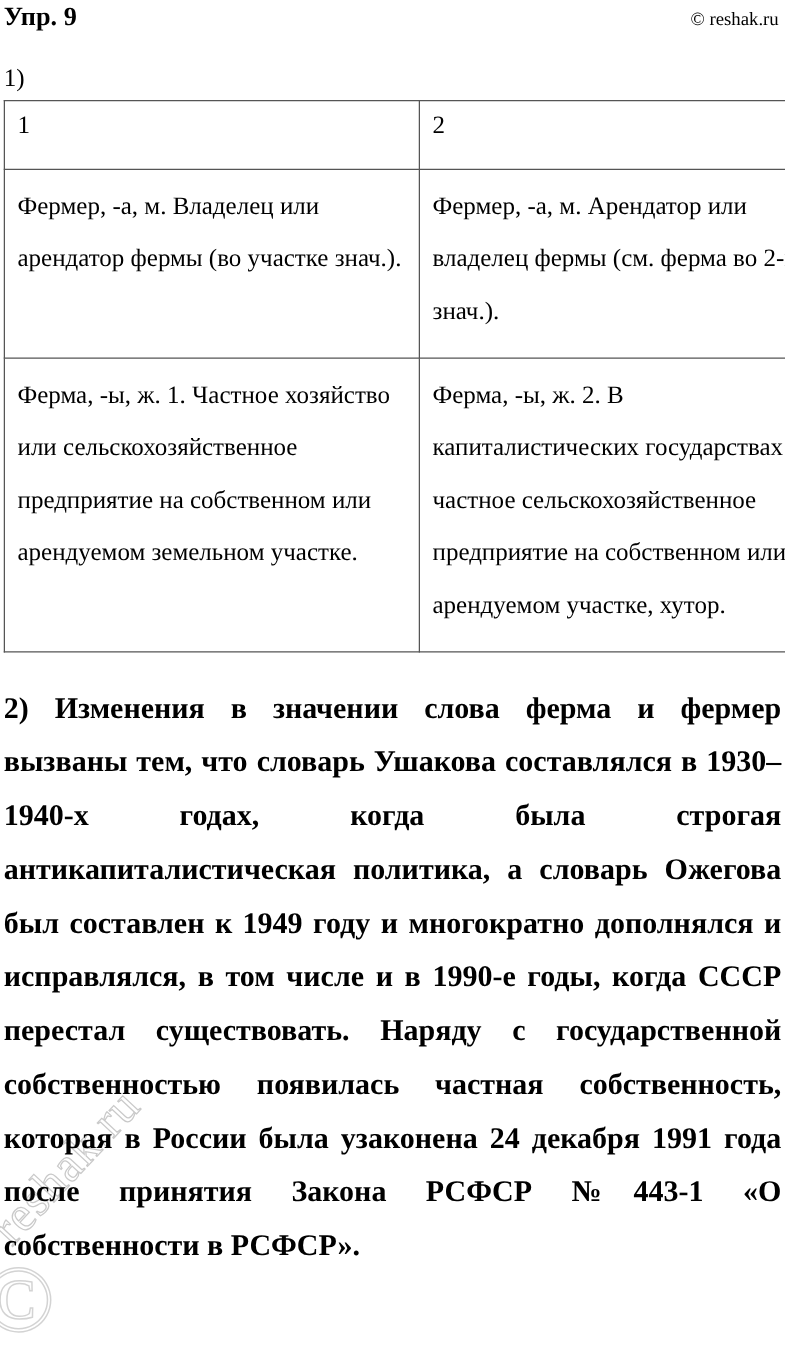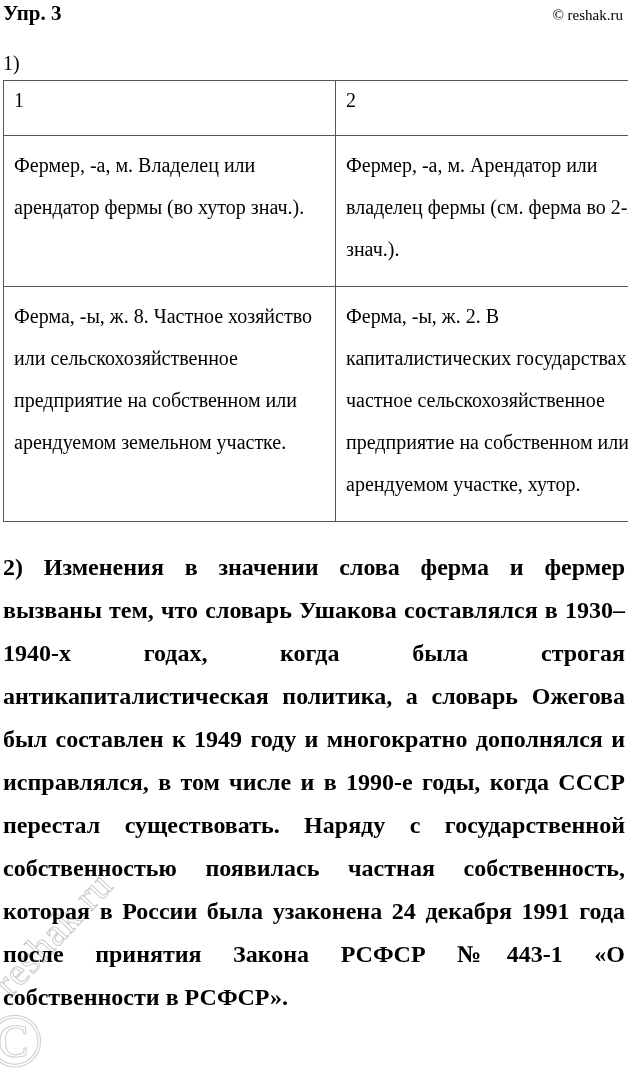--- a/index.html
+++ b/index.html
@@ -141,47 +141,47 @@
 <body>
 
 <div class="page">
 
   <div class="watermark">
     <span class="wm-text">reshak.ru</span>
     <span class="wm-copy">©</span>
   </div>
 
   <div class="doc-header">
-    <div class="doc-title">Упр. 3</div>
+    <div class="doc-title">Упр. 9</div>
     <div class="doc-credit">© reshak.ru</div>
   </div>
 
   <div class="item-label">1)</div>
 
   <table class="cmp-table">
     <tbody>
       <tr class="head-row">
         <td class="col-a">
           <span class="cell-text">1</span>
         </td>
         <td class="col-b">
           <span class="cell-text">2</span>
         </td>
       </tr>
       <tr class="body-row">
         <td class="col-a">
-          <span class="cell-text">Фермер, -а, м. Владелец или арендатор фермы (во хутор знач.).</span>
+          <span class="cell-text">Фермер, -а, м. Владелец или арендатор фермы (во участке знач.).</span>
         </td>
         <td class="col-b">
           <span class="cell-text">Фермер, -а, м. Арендатор или владелец фермы (см. ферма во 2-м знач.).</span>
         </td>
       </tr>
       <tr class="body-row">
         <td class="col-a">
-          <span class="cell-text">Ферма, -ы, ж. 8. Частное хозяйство или сельскохозяйственное предприятие на собственном или арендуемом земельном участке.</span>
+          <span class="cell-text">Ферма, -ы, ж. 1. Частное хозяйство или сельскохозяйственное предприятие на собственном или арендуемом земельном участке.</span>
         </td>
         <td class="col-b">
           <span class="cell-text">Ферма, -ы, ж. 2. В капиталистических государствах — частное сельскохозяйственное предприятие на собственном или арендуемом участке, хутор.</span>
         </td>
       </tr>
     </tbody>
   </table>
 
   <p class="answer-para">2) Изменения в значении слова ферма и фермер вызваны тем, что словарь Ушакова составлялся в 1930–1940-х годах, когда была строгая антикапиталистическая политика, а словарь Ожегова был составлен к 1949 году и многократно дополнялся и исправлялся, в том числе и в 1990-е годы, когда СССР перестал существовать. Наряду с государственной собственностью появилась частная собственность, которая в России была узаконена 24 декабря 1991 года после принятия Закона РСФСР №443-1 «О собственности в РСФСР».</p>
 

